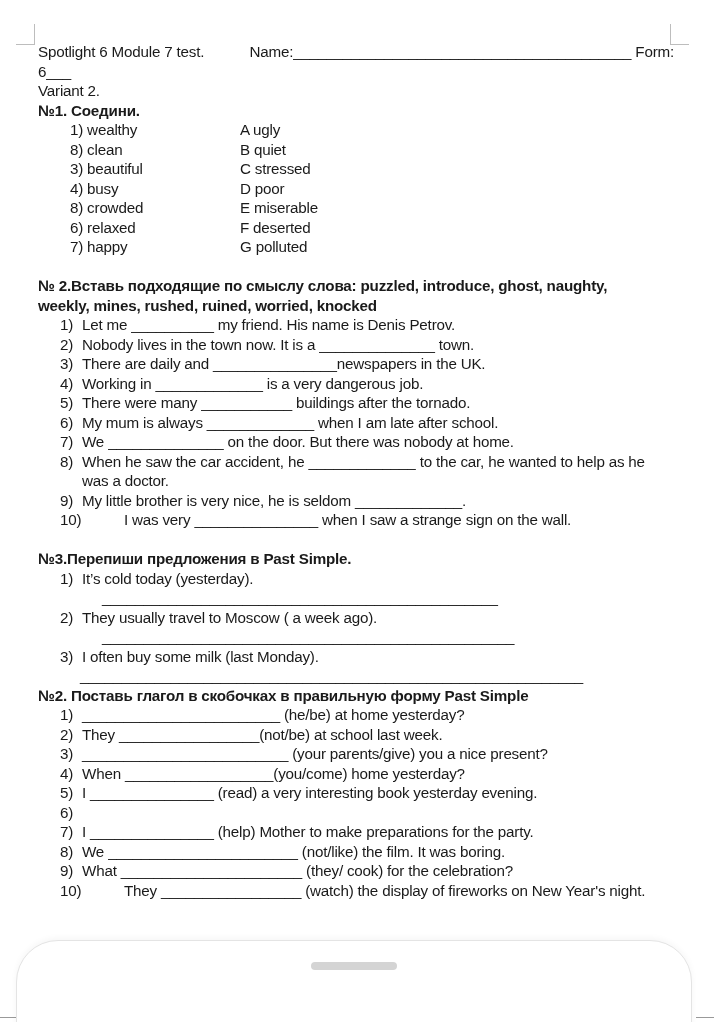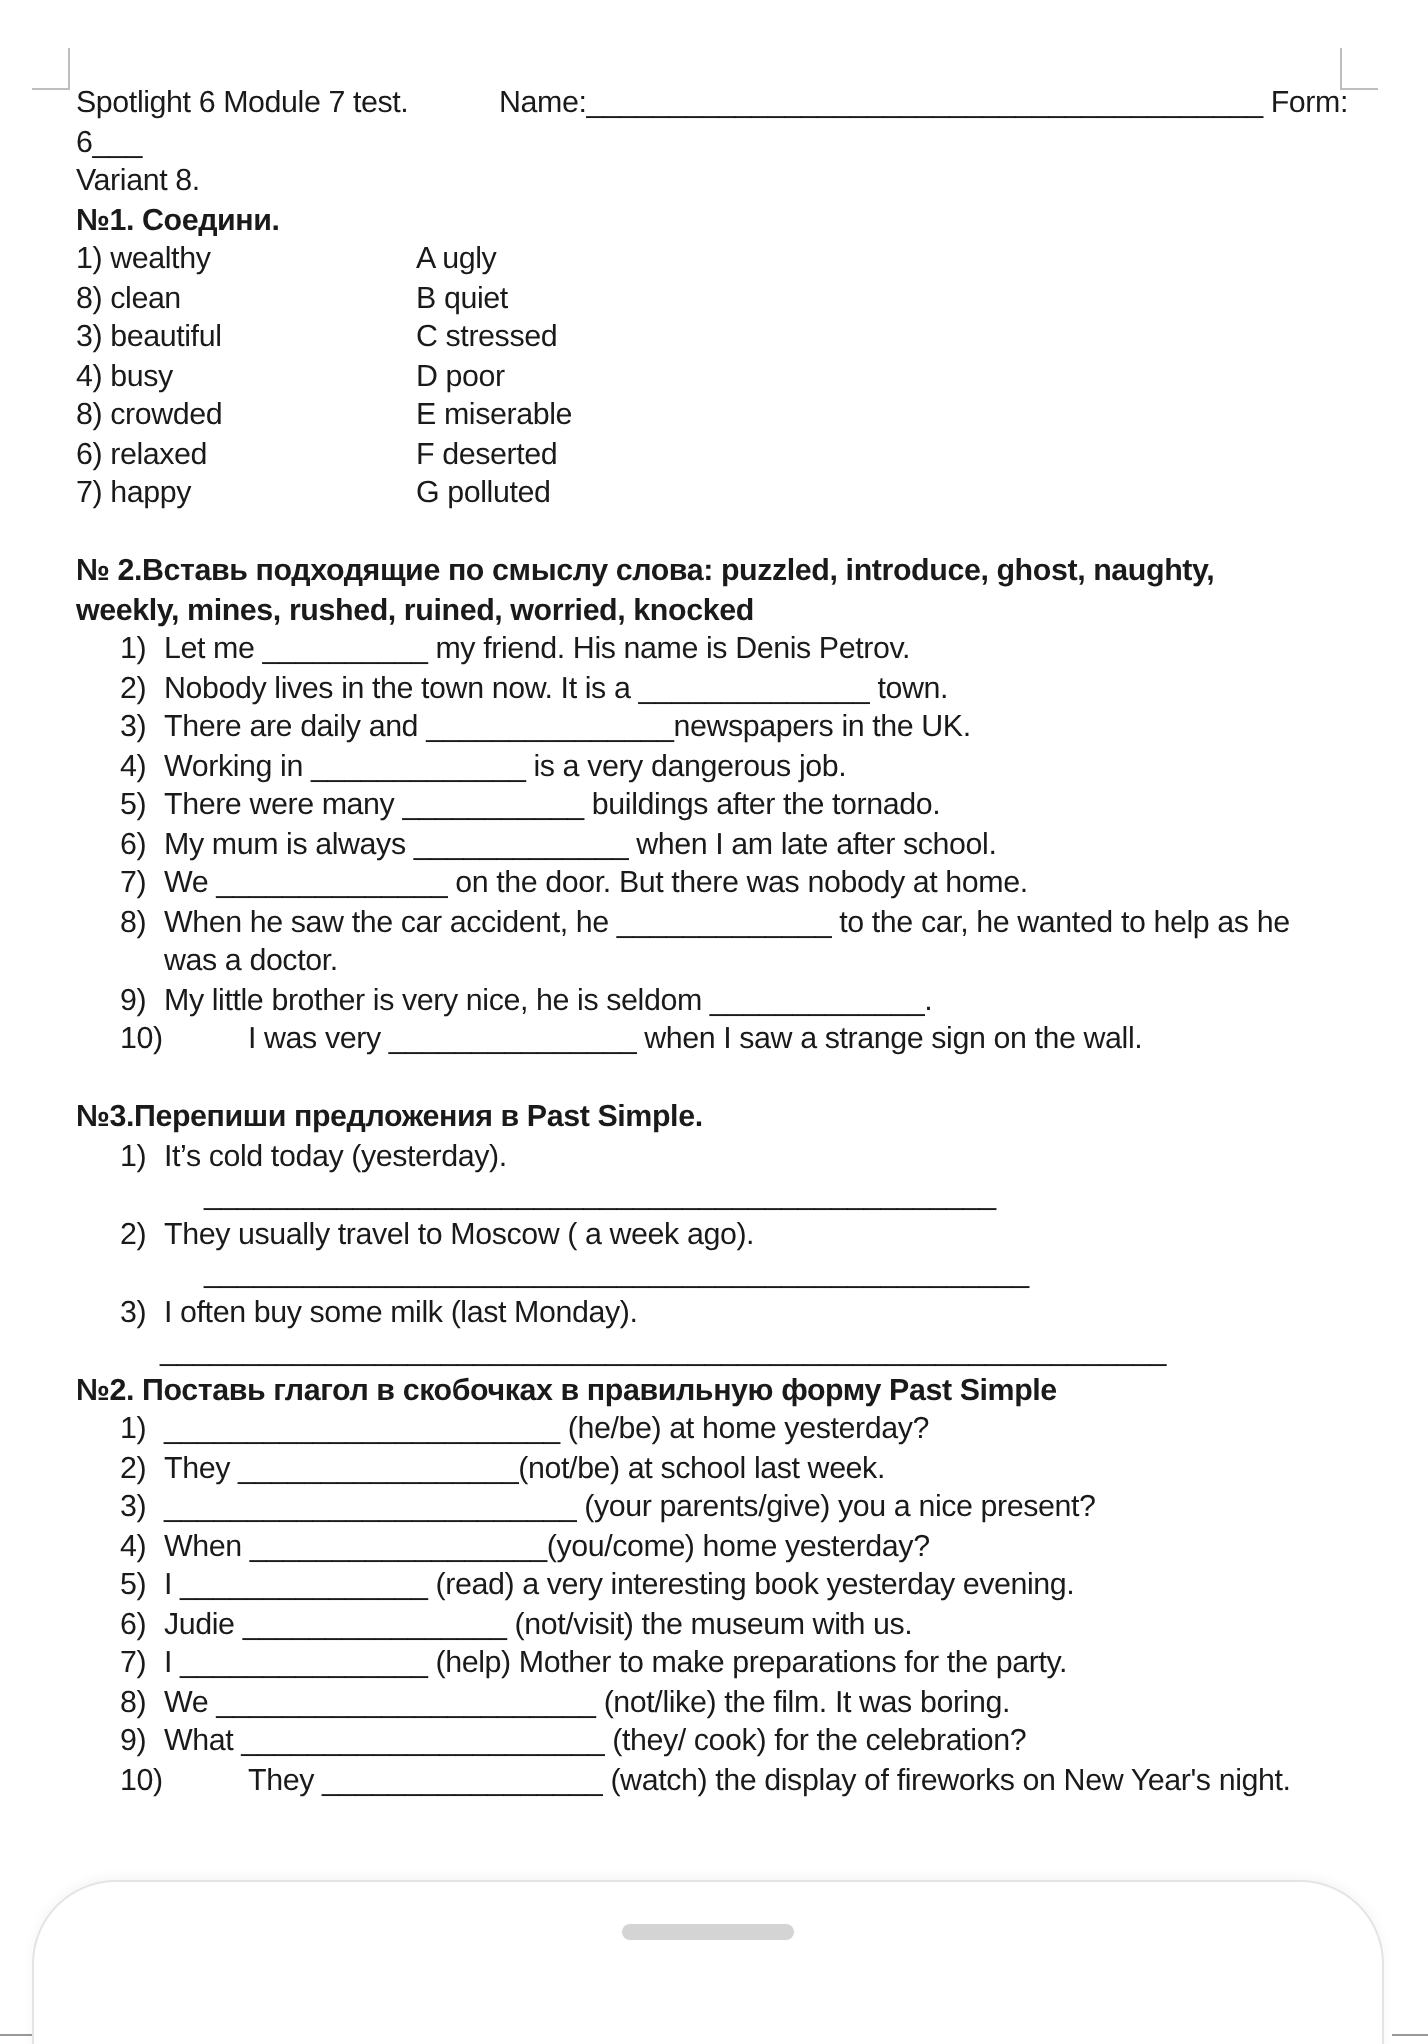--- a/index.html
+++ b/index.html
@@ -25,21 +25,21 @@
     letter-spacing: -0.2px;
   }
   .line { white-space: nowrap; }
   .bold { font-weight: bold; }
   .header-row { display: flex; }
   .header-row .title { width: 214px; }
   .header-row .name-line { flex: 1; }
   .gap { height: 19.5px; }
 
   .match-row { display: flex; }
-  .match-row .left { width: 170px; }
+  .match-row .left { width: 170px; margin-left: 32px; }
 
   .numlist { padding-left: 22px; }
   .numlist .item { display: flex; }
   .numlist .num { width: 22px; flex-shrink: 0; }
   .numlist .num.wide { width: 64px; }
   .numlist .text { white-space: normal; }
   .answer-line { padding-left: 42px; white-space: nowrap; }
 
   .sheet {
     position: absolute; left: 16px; top: 940px; width: 674px; height: 120px;
@@ -62,21 +62,21 @@
   <div class="corner bl"></div>
   <div class="corner br"></div>
 
   <div class="content">
 
     <div class="header-row line">
       <span class="title">Spotlight 6 Module 7 test.</span>
       <span class="name-line">Name:_________________________________________ Form:</span>
     </div>
     <div class="line">6___</div>
-    <div class="line">Variant 8.</div>
+    <div class="line">Variant 2.</div>
 
     <div class="line bold">№1. Соедини.</div>
     <div>
       <div class="match-row">
           <span class="left">1) wealthy</span>
           <span>A ugly</span>
         </div>
       <div class="match-row">
           <span class="left">8) clean</span>
           <span>B quiet</span>
@@ -188,21 +188,20 @@
       <div class="item">
           <span class="num">4)</span>
           <span class="text">When __________________(you/come) home yesterday?</span>
         </div>
       <div class="item">
           <span class="num">5)</span>
           <span class="text">I _______________ (read) a very interesting book yesterday evening.</span>
         </div>
       <div class="item">
           <span class="num">6)</span>
-          <span class="text">Judie ________________ (not/visit) the museum with us.</span>
         </div>
       <div class="item">
           <span class="num">7)</span>
           <span class="text">I _______________ (help) Mother to make preparations for the party.</span>
         </div>
       <div class="item">
           <span class="num">8)</span>
           <span class="text">We _______________________ (not/like) the film. It was boring.</span>
         </div>
       <div class="item">

